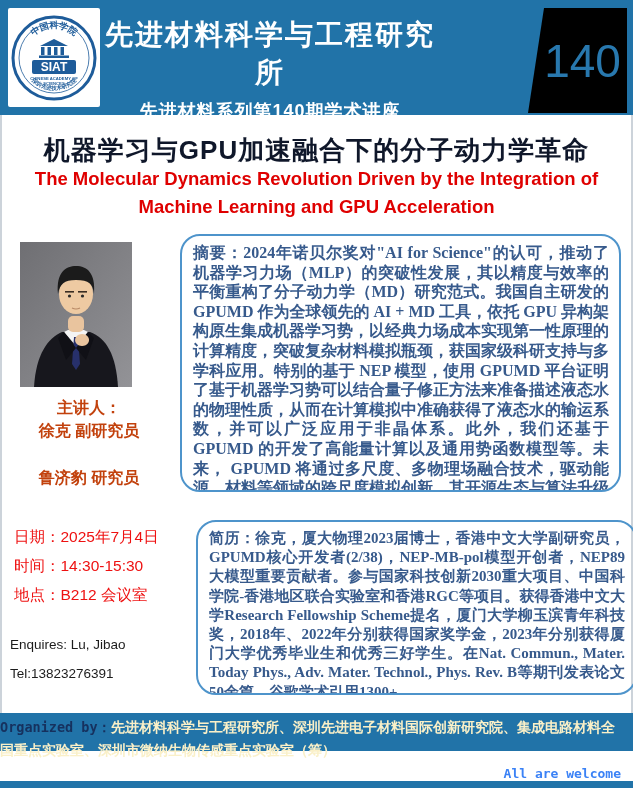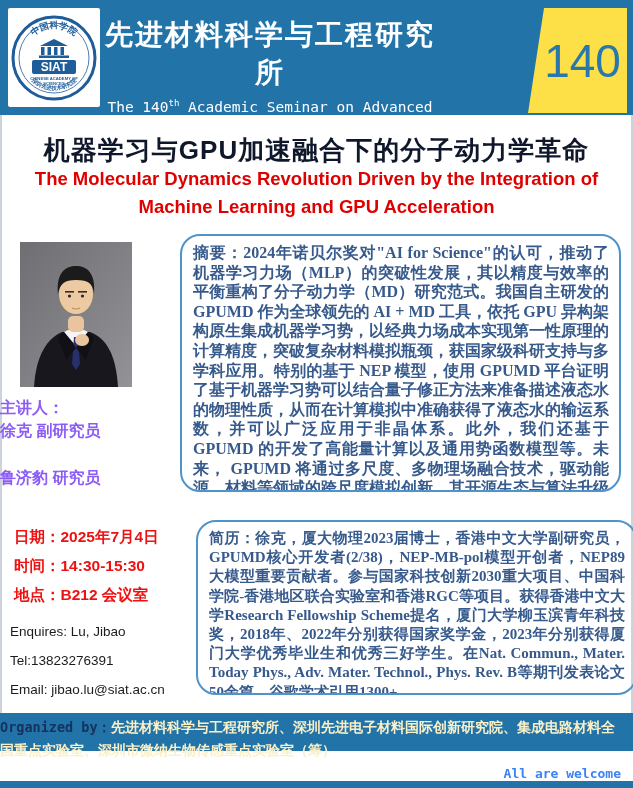--- a/index.html
+++ b/index.html
@@ -20,21 +20,21 @@
   .header-text {
     position:absolute; left:105px; top:0; width:330px; height:97px;
     text-align:center; color:#ffffff;
   }
   .org-cn { margin-top:16px; font-size:28px; font-weight:bold; letter-spacing:2px; }
   .series-cn { margin-top:7px; font-size:18px; font-weight:bold; letter-spacing:1px; }
   .series-en { margin-top:6px; font-size:14.5px; font-family:"DejaVu Sans Mono", monospace; }
   .series-en sup { font-size:9px; }
   .badge {
     position:absolute; left:528px; top:8px; width:99px; height:105px;
-    background:#fde047; clip-path:polygon(16px 0, 100% 0, 100% 100%, 0 100%);
+    background:#000000; clip-path:polygon(16px 0, 100% 0, 100% 100%, 0 100%);
     display:flex; align-items:center; justify-content:center;
   }
   .badge-num { font-size:46px; color:#2878AE; padding-left:10px; font-family:"Liberation Sans", sans-serif; }
   
   .side-line { position:absolute; top:115px; height:598px; width:2px; background:#ccd3da; }
   .side-left { left:0; } .side-right { left:631px; }
   
   .title-cn {
     position:absolute; left:0; top:133px; width:633px; text-align:center;
     font-size:26px; font-weight:bold; color:#0f172a; letter-spacing:1px;
@@ -43,30 +43,30 @@
     position:absolute; left:0; width:633px; text-align:center;
     font-size:18.5px; font-weight:bold; color:#DF0000;
   }
   .title-en1 { top:168px; } .title-en2 { top:196px; }
   
   .photo {
     position:absolute; left:20px; top:242px; width:112px; height:145px;
     overflow:hidden;
   }
   .people-line {
-    position:absolute; left:0; width:178px; text-align:left;
-    font-size:16px; font-weight:bold; color:#8b5cf6;
+    position:absolute; left:0; width:178px; text-align:center;
+    font-size:16px; font-weight:bold; color:#c2410c;
   }
   .schedule-line {
     position:absolute; left:14px; width:170px;
-    font-size:15.5px; font-weight:bold; color:#EE1111;
+    font-size:15.5px; font-weight:normal; color:#EE1111;
   }
   .contact-line {
     position:absolute; left:10px; width:172px;
-    font-size:13.5px; color:#1c1c1c;
+    font-size:13.5px; color:#1c1c1c;margin-top:13px;
   }
   
   .round-box {
     position:absolute; left:180px; width:441px;
     border:2.5px solid #4E94CB; border-radius:20px;
     padding:7px 10px 6px 11px;
     font-family:"Liberation Serif", serif;
     color:#375A8C; font-weight:bold; text-align:justify;
     overflow:hidden;
   }
@@ -117,20 +117,21 @@
           <rect x="29" y="45.5" width="30" height="2.5"></rect>
         </g>
         <rect x="22" y="50" width="44" height="14" rx="2" fill="#1E5C9A"></rect>
         <text x="44" y="61" text-anchor="middle" font-size="12" font-weight="bold" fill="#ffffff" font-family="Liberation Sans, sans-serif">SIAT</text>
         <text x="44" y="70" text-anchor="middle" font-size="4.2" font-weight="bold" fill="#1E5C9A" font-family="Liberation Sans, sans-serif">CHINESE ACADEMY OF</text>
         <text x="44" y="75" text-anchor="middle" font-size="4.2" font-weight="bold" fill="#1E5C9A" font-family="Liberation Sans, sans-serif">SCIENCES</text>
       </svg>
     </div>
     <div class="header-text">
       <div class="org-cn">先进材料科学与工程研究所</div>
+      <div class="series-cn">先进材料系列第140期学术讲座</div>
       <div class="series-en"><span>The 140</span><sup>th</sup><span> Academic Seminar on Advanced Materials</span></div>
     </div>
     <div class="badge">
       <span class="badge-num">140</span>
     </div>
   </div>
 
   <div class="side-line side-left"></div>
   <div class="side-line side-right"></div>
 
@@ -176,21 +177,20 @@
   <div class="people-line" style="top:398px">主讲人：</div>
   <div class="people-line" style="top:421px">徐克 副研究员</div>
   <div class="people-line" style="top:468px">鲁济豹 研究员</div>
 
   <div class="schedule-line" style="top:527px">日期：2025年7月4日</div>
   <div class="schedule-line" style="top:556px">时间：14:30-15:30</div>
   <div class="schedule-line" style="top:585px">地点：B212 会议室</div>
 
   <div class="contact-line" style="top:624px">Enquires: Lu, Jibao</div>
   <div class="contact-line" style="top:653px">Tel:13823276391</div>
-  <div class="contact-line" style="top:682px">Email: jibao.lu@siat.ac.cn</div>
 
   <div class="round-box abstract-box">
     <span>摘要：2024年诺贝尔奖对"AI for Science"的认可，推动了机器学习力场（MLP）的突破性发展，其以精度与效率的平衡重构了分子动力学（MD）研究范式。我国自主研发的 GPUMD 作为全球领先的 AI + MD 工具，依托 GPU 异构架构原生集成机器学习势，以经典力场成本实现第一性原理的计算精度，突破复杂材料模拟瓶颈，获国家级科研支持与多学科应用。特别的基于 NEP 模型，使用 GPUMD 平台证明了基于机器学习势可以结合量子修正方法来准备描述液态水的物理性质，从而在计算模拟中准确获得了液态水的输运系数，并可以广泛应用于非晶体系。此外，我们还基于 GPUMD 的开发了高能量计算以及通用势函数模型等。未来， GPUMD 将通过多尺度、多物理场融合技术，驱动能源、材料等领域的跨尺度模拟创新，其开源生态与算法升级将持续引领"AI for Science"时代计算材料科学的发展。</span>
   </div>
 
   <div class="round-box bio-box">
     <span>简历：徐克，厦大物理2023届博士，香港中文大学副研究员，GPUMD核心开发者(2/38)，NEP-MB-pol模型开创者，NEP89大模型重要贡献者。参与国家科技创新2030重大项目、中国科学院-香港地区联合实验室和香港RGC等项目。获得香港中文大学Research Fellowship Scheme提名，厦门大学柳玉滨青年科技奖，2018年、2022年分别获得国家奖学金，2023年分别获得厦门大学优秀毕业生和优秀三好学生。在Nat. Commun., Mater. Today Phys., Adv. Mater. Technol., Phys. Rev. B等期刊发表论文50余篇，谷歌学术引用1300+。</span>
   </div>
 
   <div class="footer-band">

